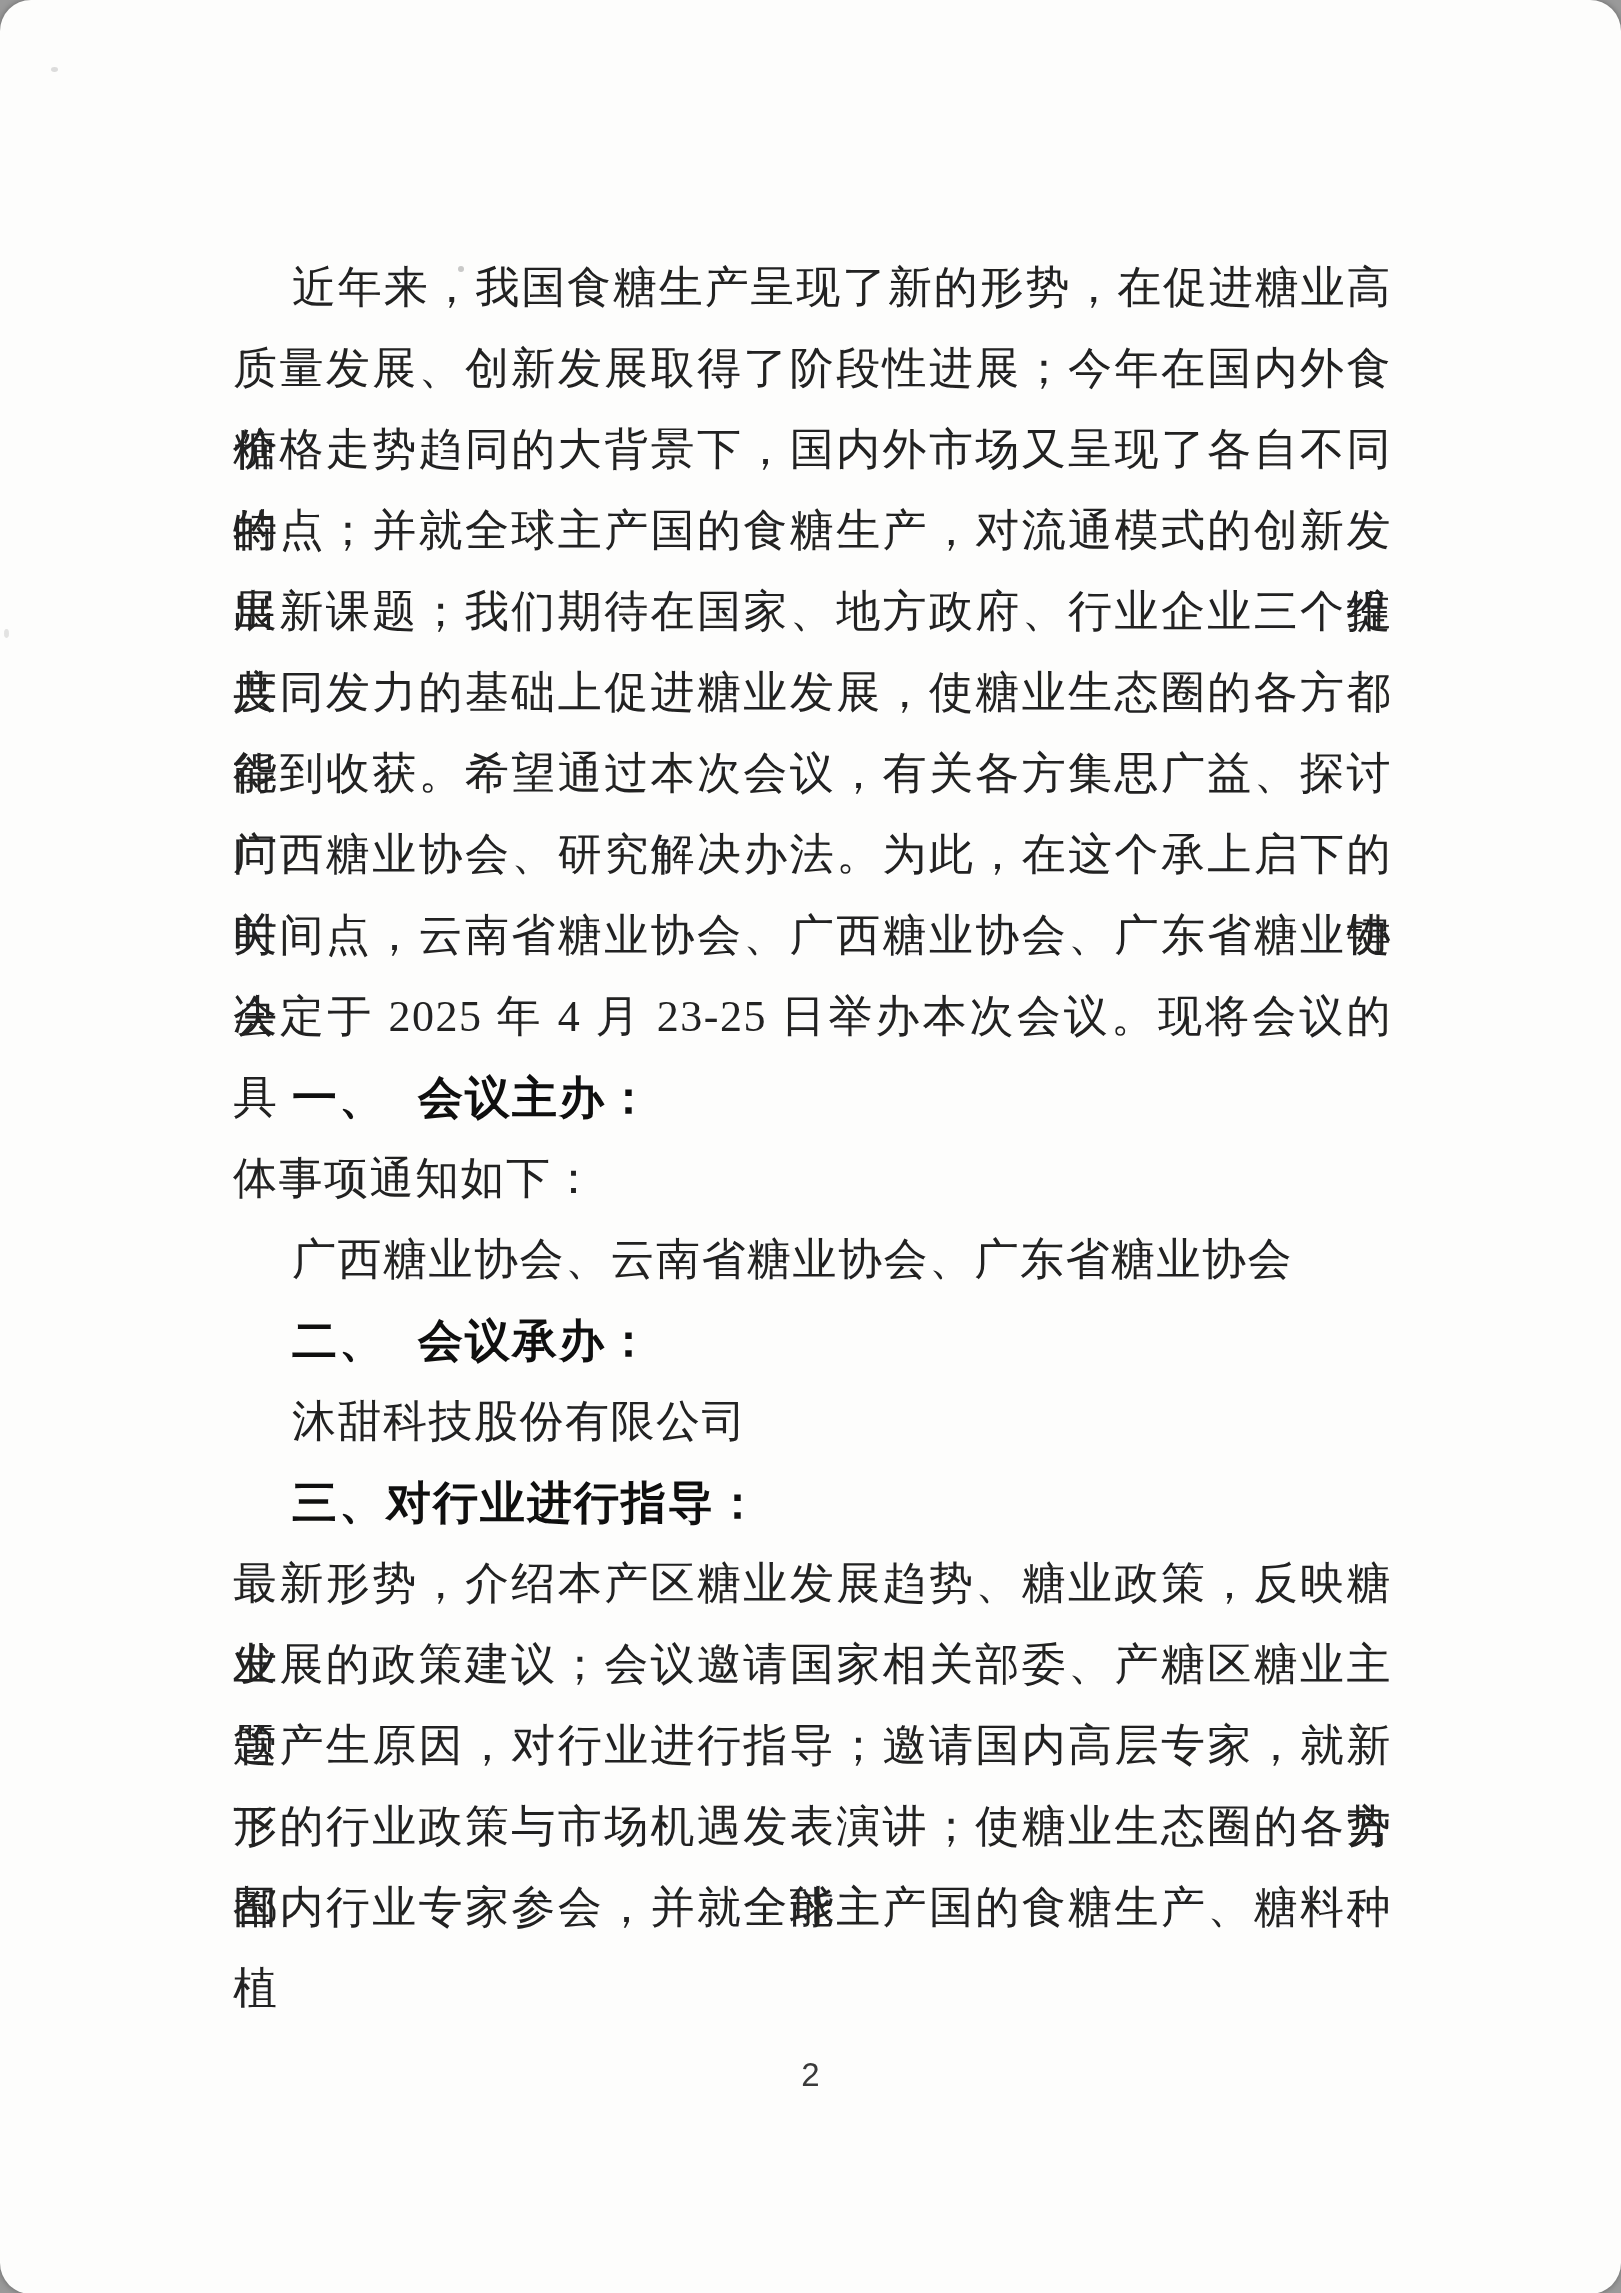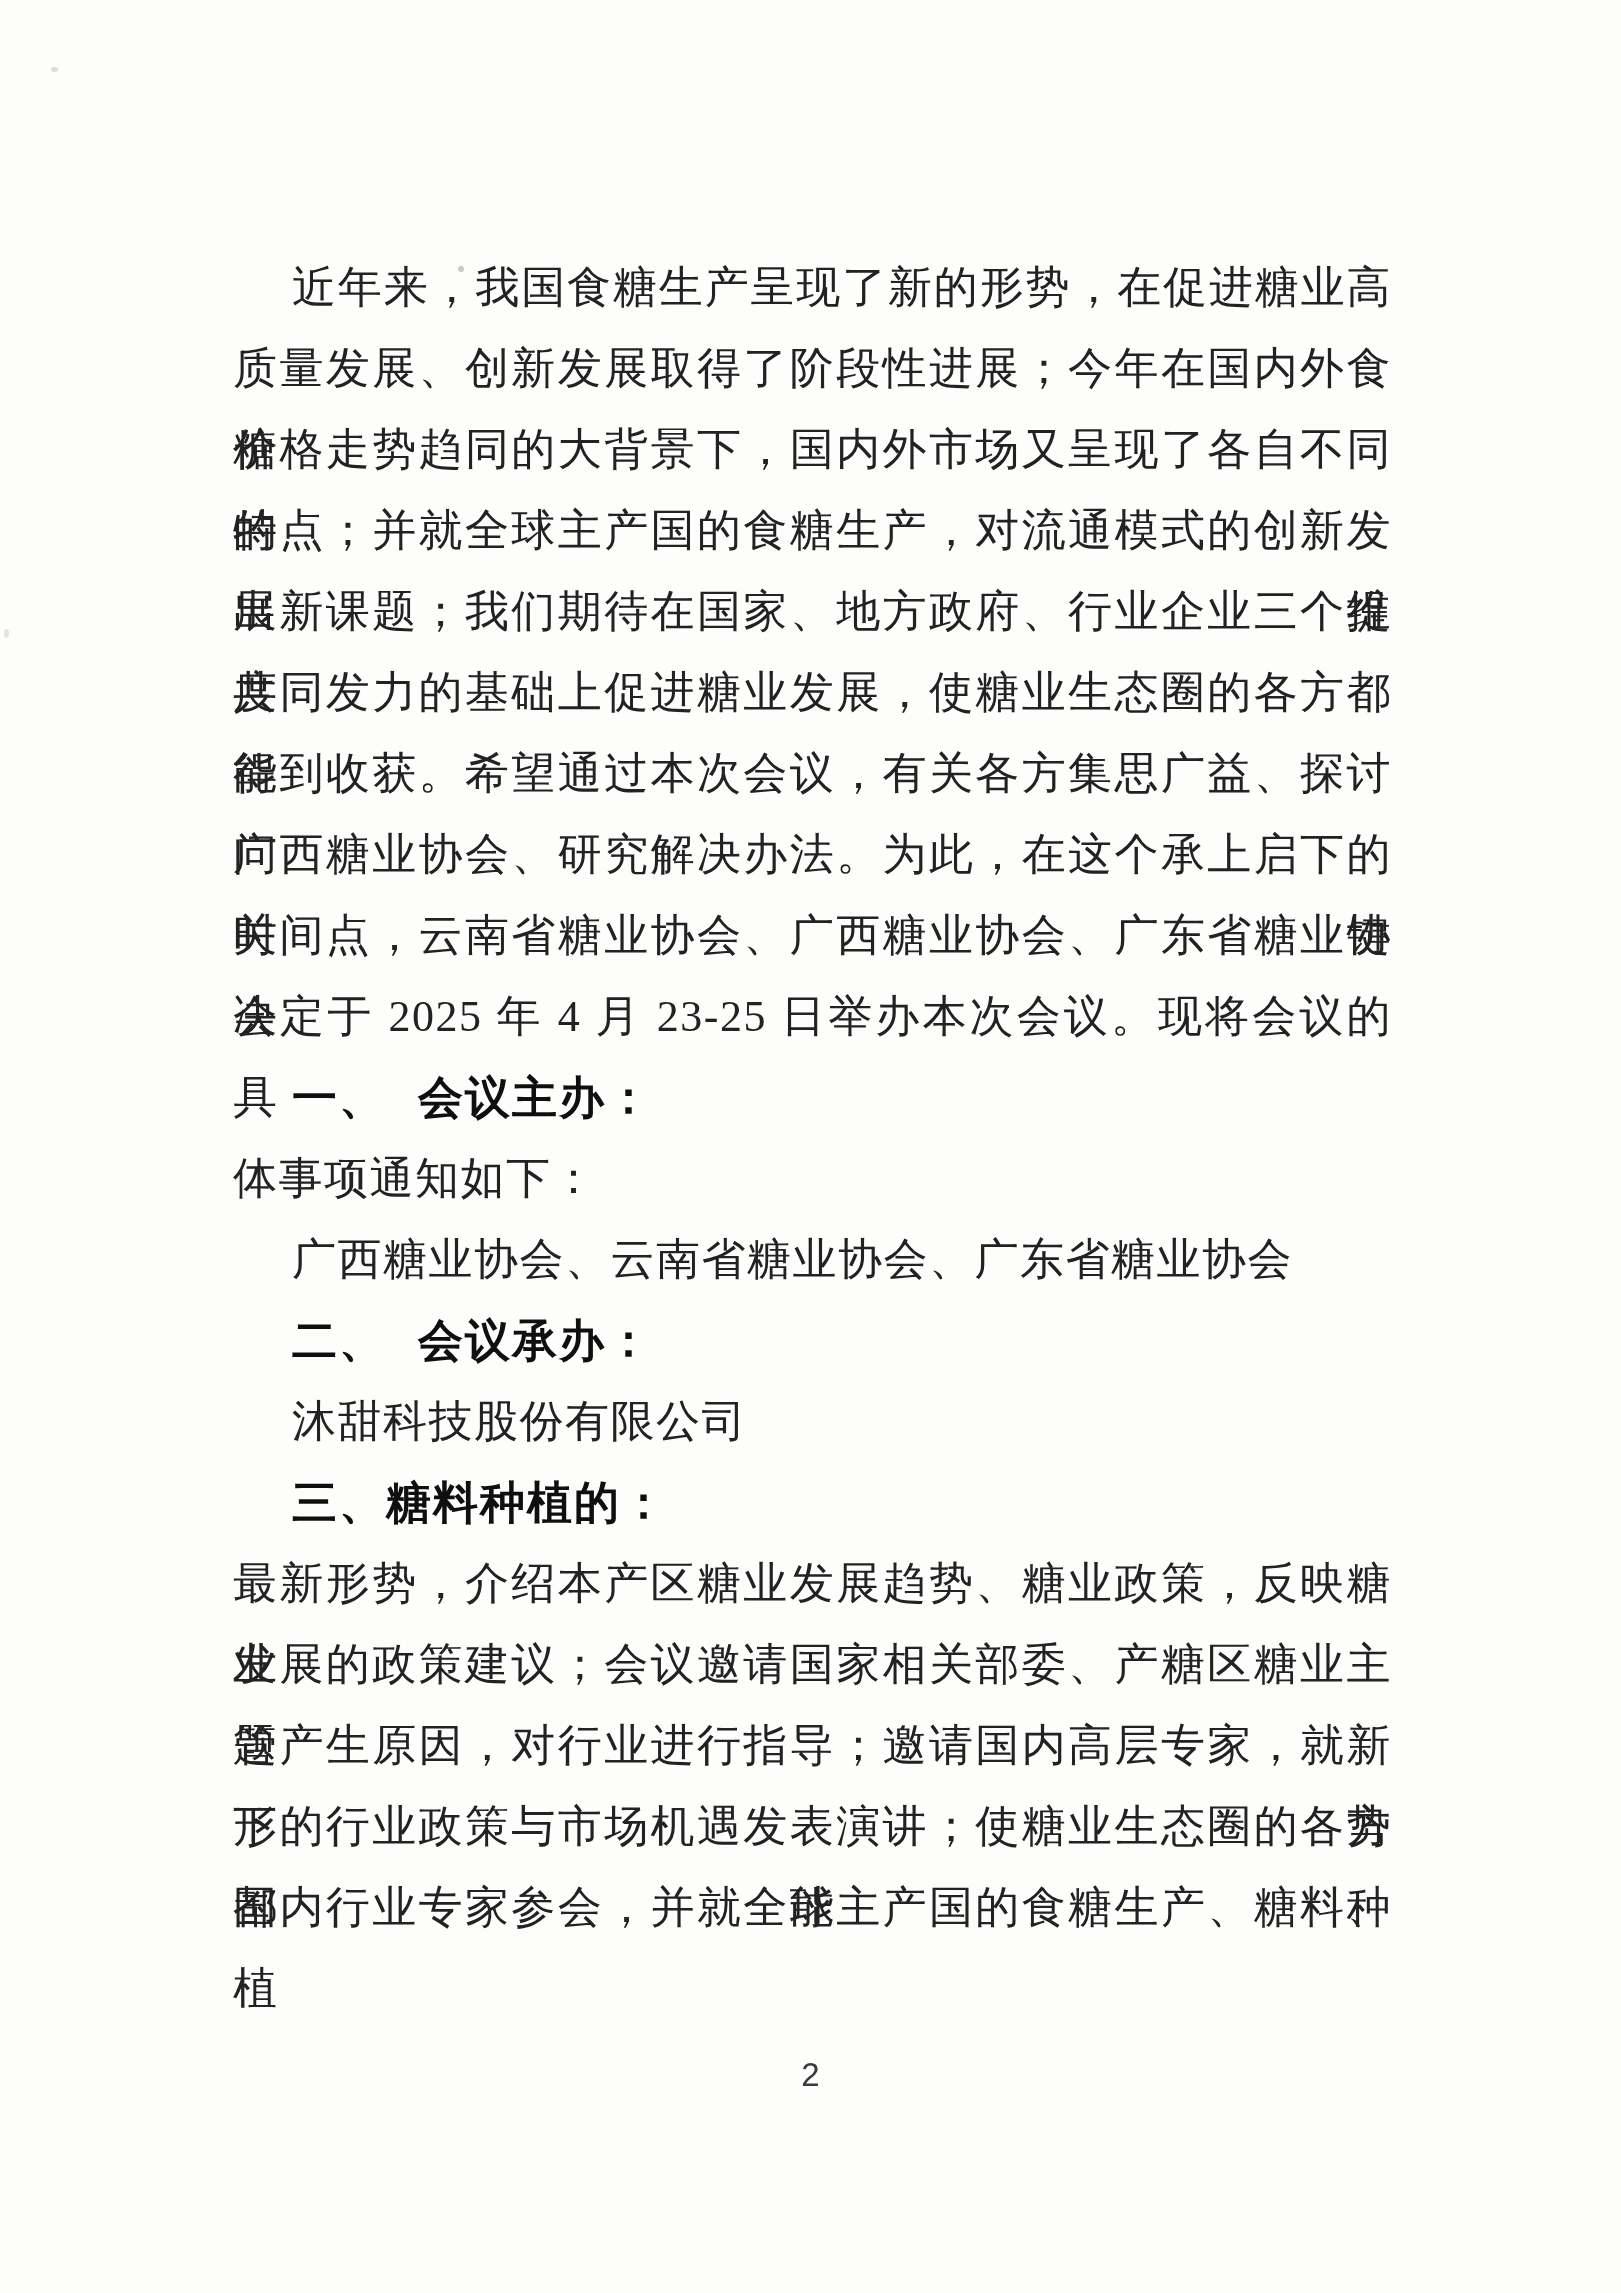--- a/index.html
+++ b/index.html
@@ -4,20 +4,21 @@
 <style>
   html, body { margin: 0; padding: 0; background: #9a9a9a; }
   .page {
     position: relative;
     width: 1621px;
     height: 2294px;
     margin: 0 auto;
     background: #fdfdfc;
     overflow: hidden;
     box-shadow: 0 0 5.9px rgba(0,0,0,.35);
+    border-radius: 31px;
   }
   .text-block {
     position: absolute;
     left: 233px;
     top: 247px;
     width: 1159px;
   }
   .line {
     height: 81px;
     line-height: 81px;
@@ -81,21 +82,21 @@
     <div class="line just">共同发力的基础上促进糖业发展，使糖业生态圈的各方都能</div>
     <div class="line just">得到收获。希望通过本次会议，有关各方集思广益、探讨问</div>
     <div class="line just">广西糖业协会、研究解决办法。为此，在这个承上启下的关键</div>
     <div class="line just">时间点，云南省糖业协会、广西糖业协会、广东省糖业协会</div>
     <div class="line just">决定于 2025 年 4 月 23-25 日举办本次会议。现将会议的具</div>
     <div class="line heading">一、 会议主办：</div>
     <div class="line plain">体事项通知如下：</div>
     <div class="line plain indent">广西糖业协会、云南省糖业协会、广东省糖业协会</div>
     <div class="line heading">二、 会议承办：</div>
     <div class="line plain indent">沐甜科技股份有限公司</div>
-    <div class="line heading">三、糖料种植的：</div>
+    <div class="line heading">三、对行业进行指导：</div>
     <div class="line just">最新形势，介绍本产区糖业发展趋势、糖业政策，反映糖业</div>
     <div class="line just">发展的政策建议；会议邀请国家相关部委、产糖区糖业主管</div>
     <div class="line just">题产生原因，对行业进行指导；邀请国内高层专家，就新形势</div>
     <div class="line just">下的行业政策与市场机遇发表演讲；使糖业生态圈的各方都能、</div>
     <div class="line just">国内行业专家参会，并就全球主产国的食糖生产、糖料种植</div>
   </div>
 
   <div class="page-num">2</div>
 
 </div>

